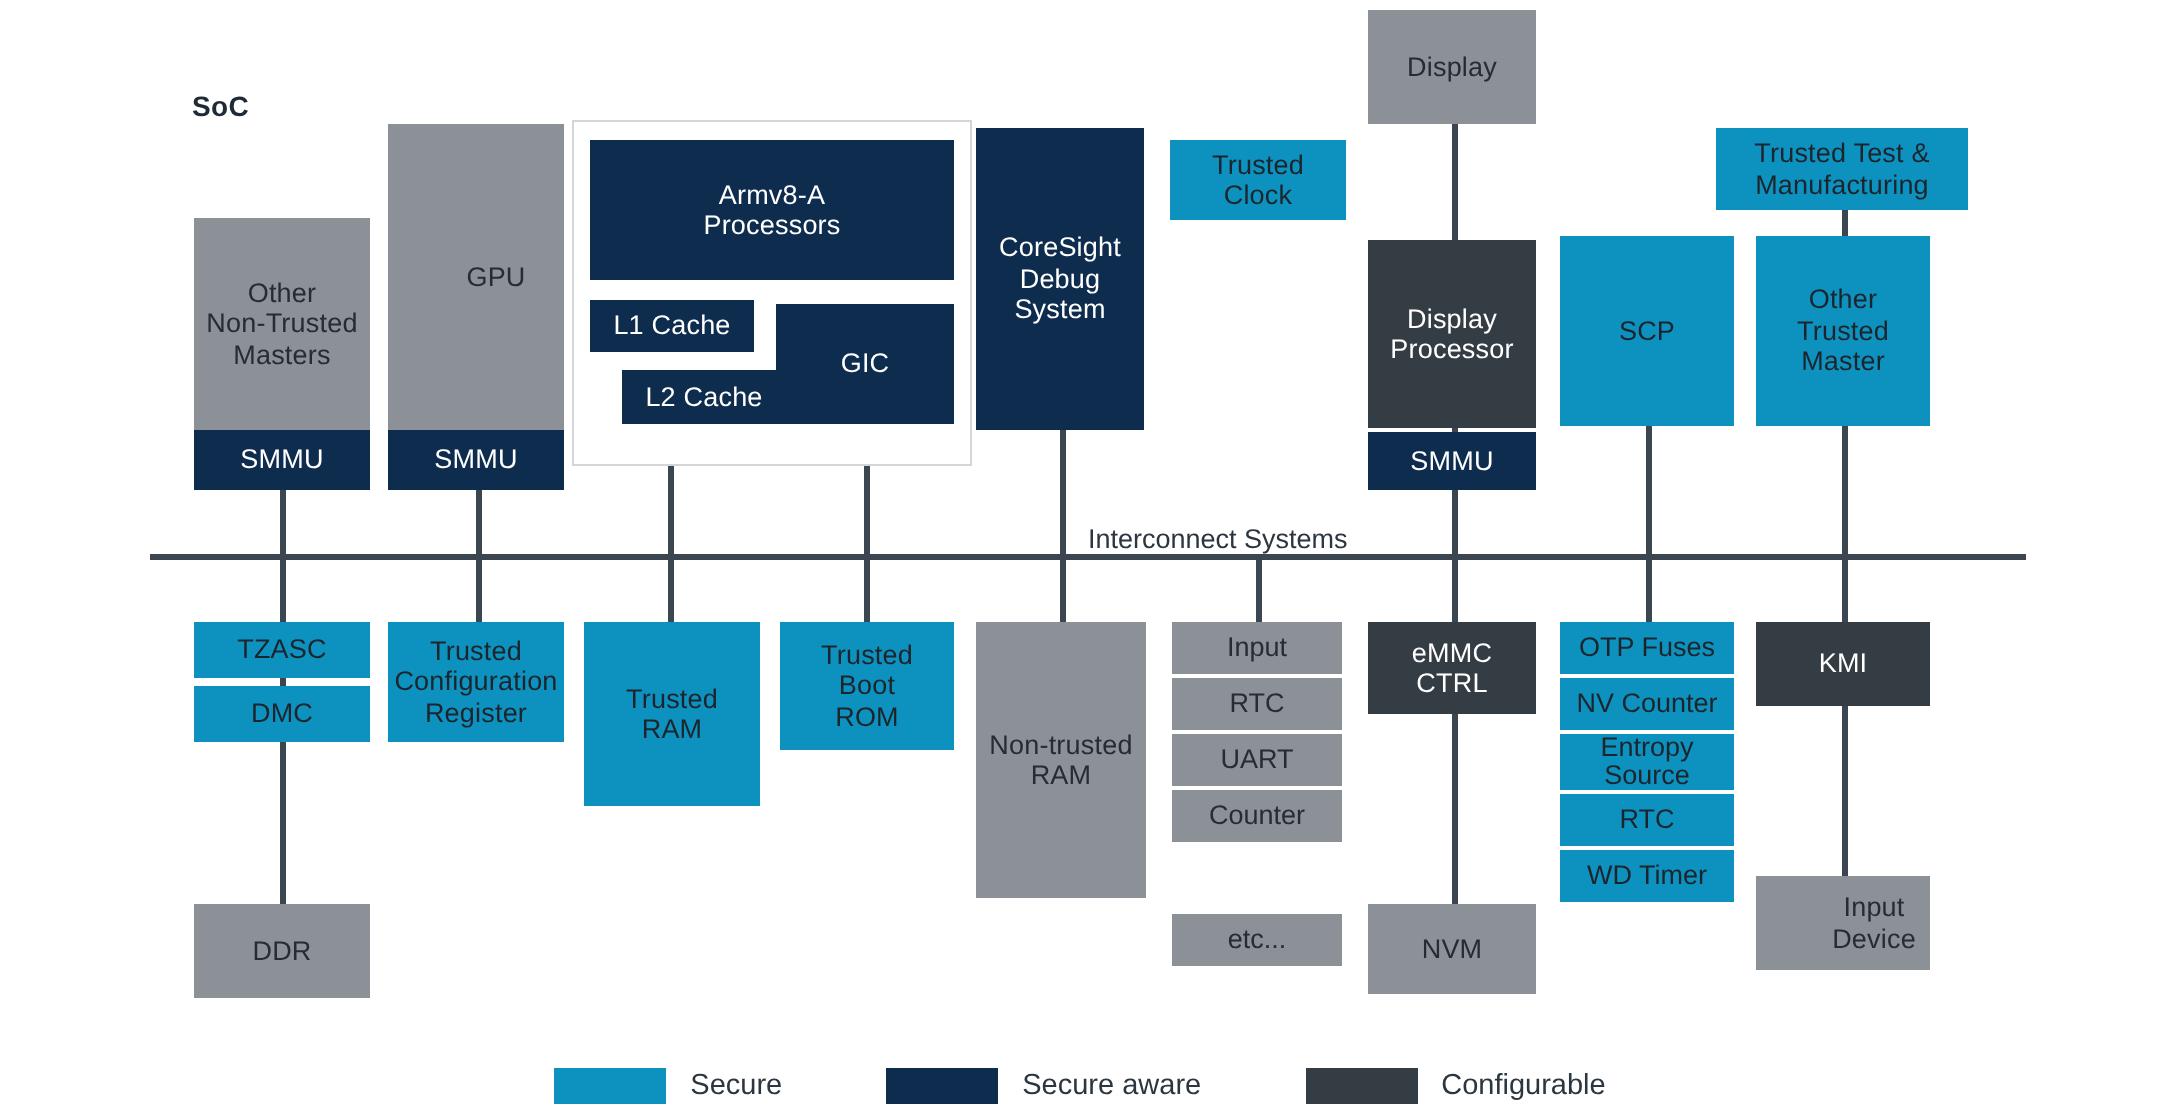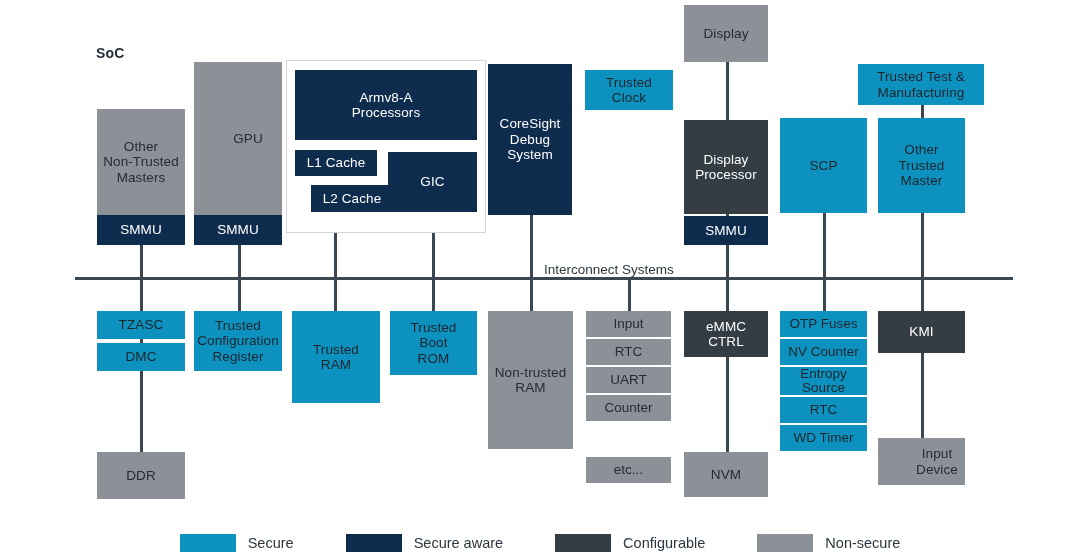--- a/index.html
+++ b/index.html
@@ -224,19 +224,15 @@
         <div class="legend-text">Secure</div>
       </div>
       <div class="legend-item">
         <div class="legend-swatch" style="background: rgb(14, 44, 77);"></div>
         <div class="legend-text">Secure aware</div>
       </div>
       <div class="legend-item">
         <div class="legend-swatch" style="background: rgb(52, 60, 68);"></div>
         <div class="legend-text">Configurable</div>
       </div>
-      <div class="legend-item">
-        <div class="legend-swatch" style="background: rgb(140, 145, 151);"></div>
-        <div class="legend-text">Non-secure</div>
-      </div>
     </div>
 
 </div>
 
 </body></html>

